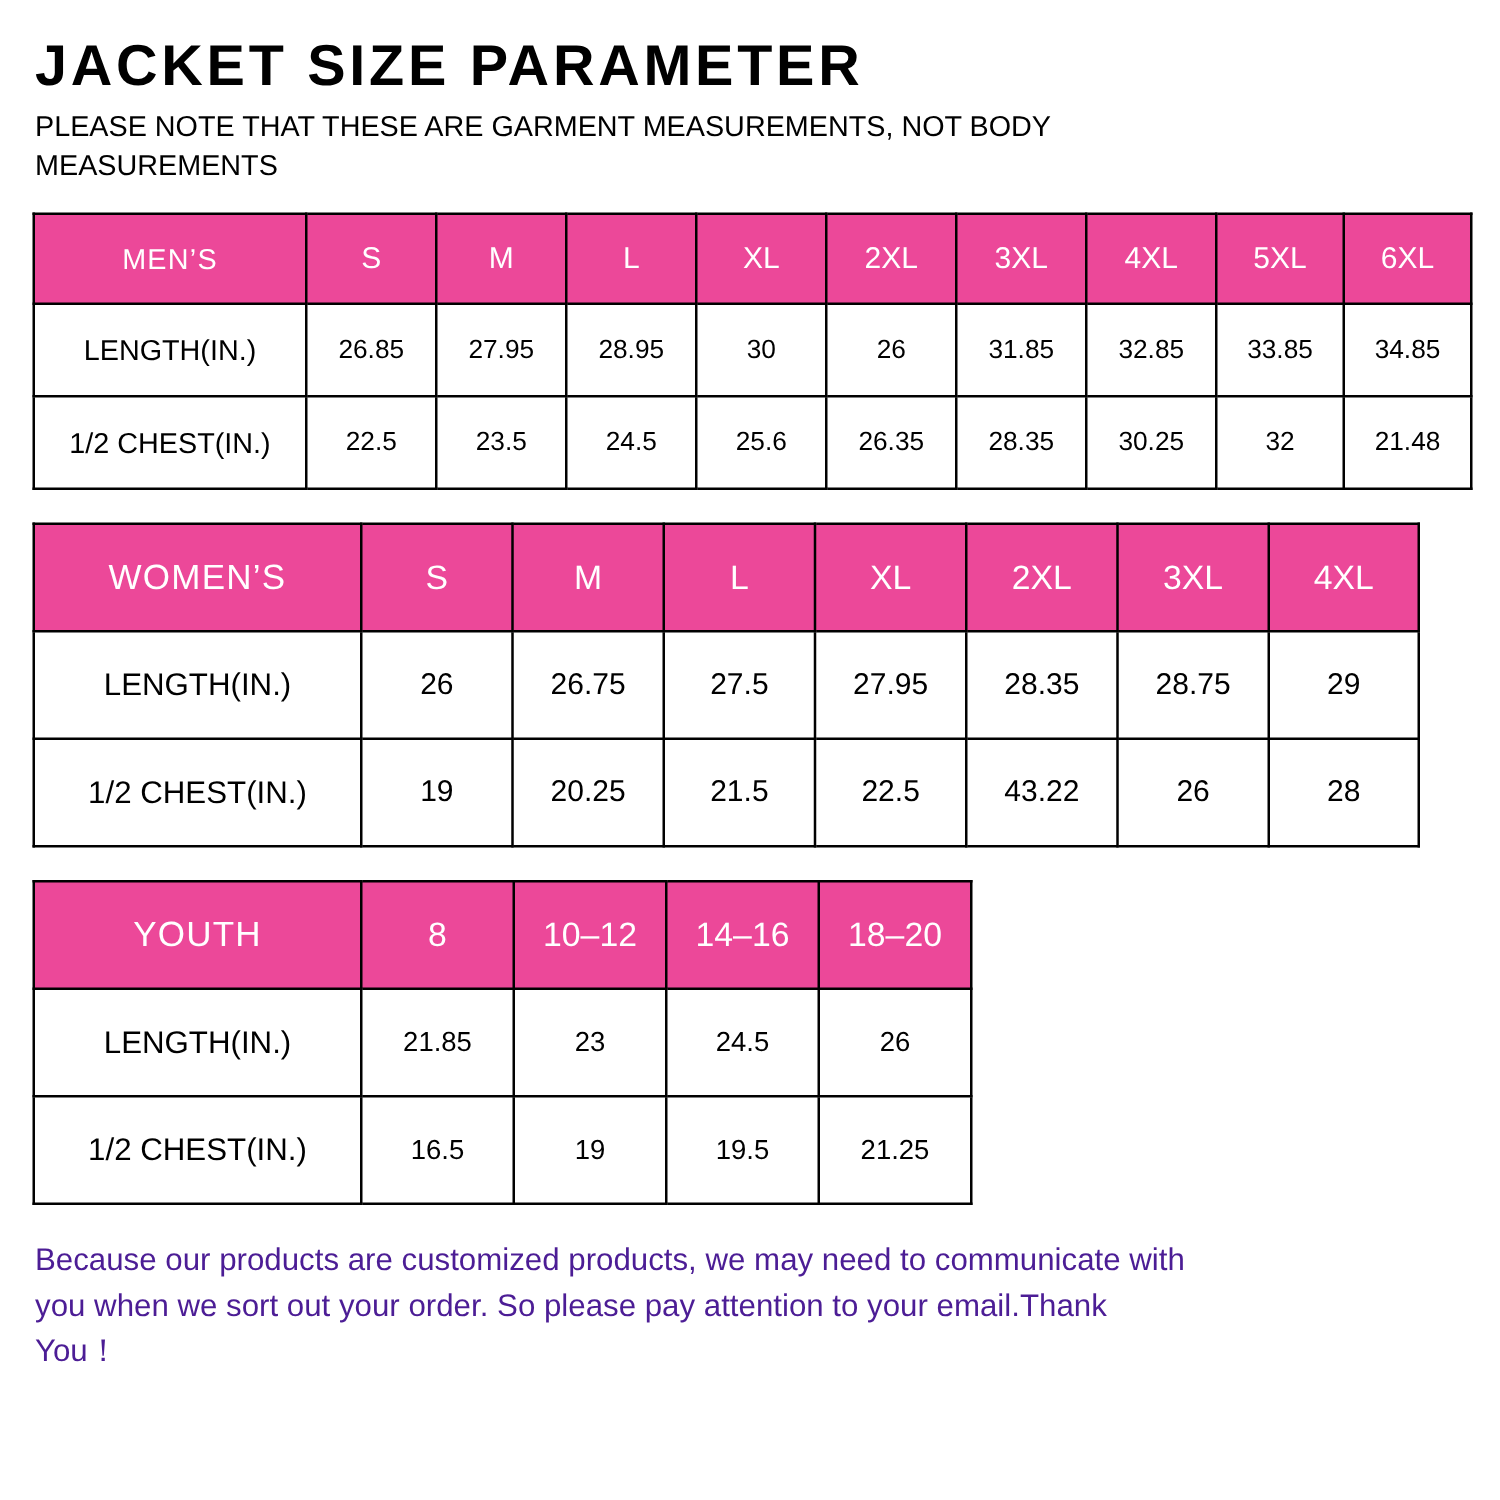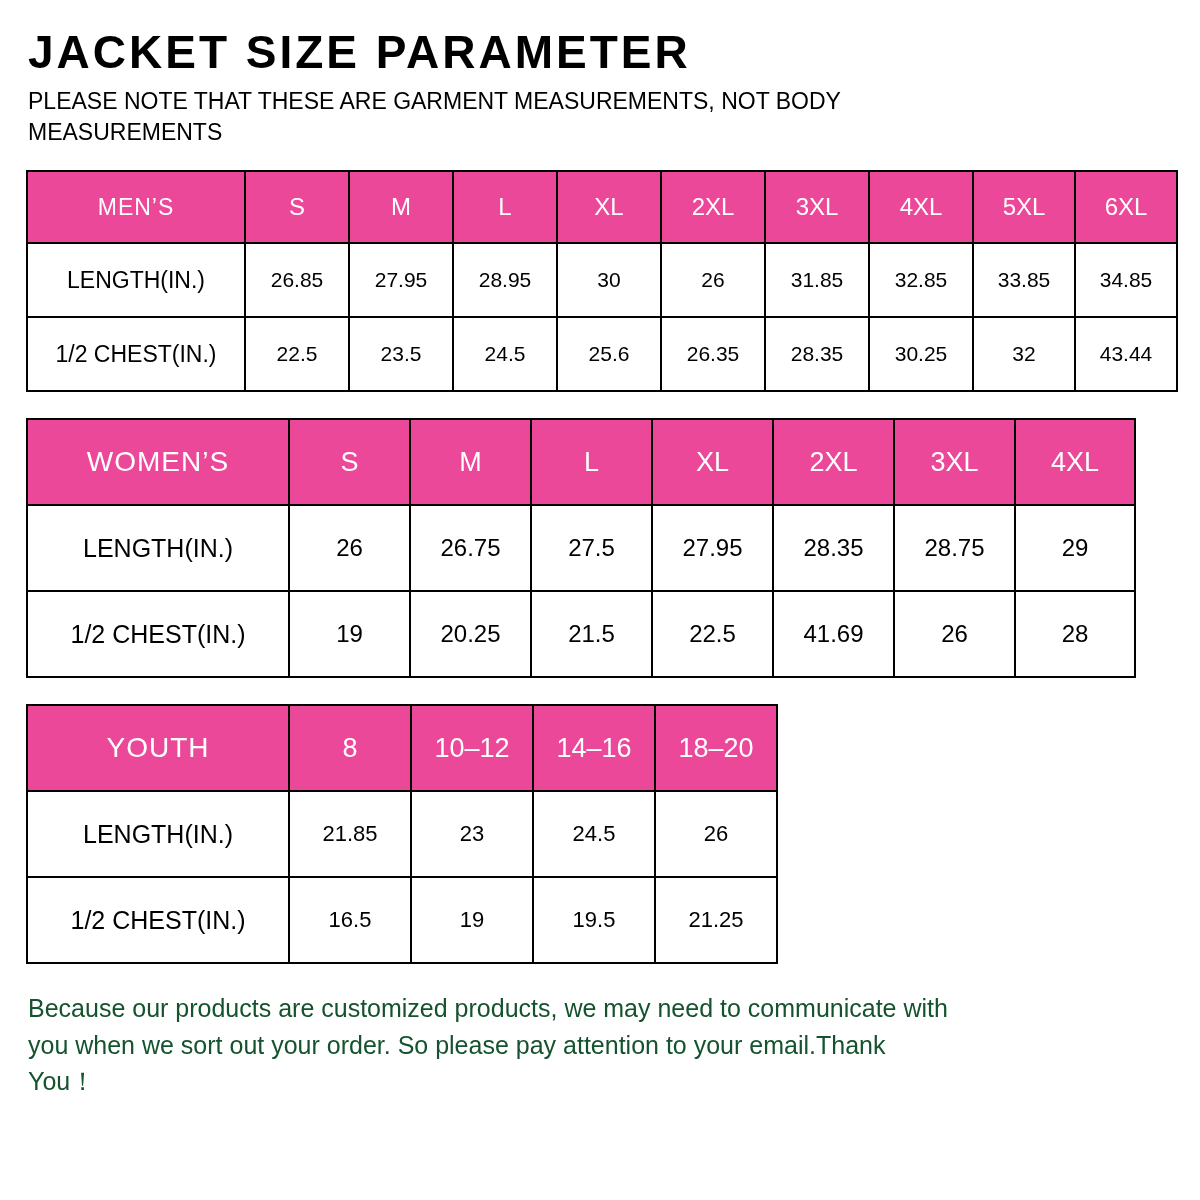--- a/index.html
+++ b/index.html
@@ -80,21 +80,21 @@
 
   
   #youth-table { width: 750px; padding-left: 28px; }
   #youth-table td { height: 82px; }
   #youth-table .hdr-label { font-size: 28px; }
   #youth-table .hdr-size { font-size: 27px; }
   #youth-table .row-label { font-size: 25px; }
   #youth-table .cell-val { font-size: 22px; text-align: center; }
 
   .note-bottom {
-    color: #14532d;
+    color: #4c1d95;
     font-size: 25px;
     line-height: 1.45;
     margin: 10px 0 0 2px;
     max-width: 1130px;
   }
   .note-bottom2 {
     color: #ee1c24;
     font-size: 23px;
     line-height: 1.4;
     margin: 22px 0 0 2px;
@@ -152,21 +152,21 @@
       <tr>
         <td class="row-label">1/2 CHEST(IN.)</td>
         <td class="cell-val">22.5</td>
         <td class="cell-val">23.5</td>
         <td class="cell-val">24.5</td>
         <td class="cell-val">25.6</td>
         <td class="cell-val">26.35</td>
         <td class="cell-val">28.35</td>
         <td class="cell-val">30.25</td>
         <td class="cell-val">32</td>
-        <td class="cell-val">43.44</td>
+        <td class="cell-val">21.48</td>
       </tr>
     </tbody>
   </table>
 
   <table id="womens-table">
     <colgroup>
       <col style="width:262px">
       <col style="width:121px">
         <col style="width:121px">
         <col style="width:121px">
@@ -197,21 +197,21 @@
         <td class="cell-val">28.35</td>
         <td class="cell-val">28.75</td>
         <td class="cell-val">29</td>
       </tr>
       <tr>
         <td class="row-label">1/2 CHEST(IN.)</td>
         <td class="cell-val">19</td>
         <td class="cell-val">20.25</td>
         <td class="cell-val">21.5</td>
         <td class="cell-val">22.5</td>
-        <td class="cell-val">41.69</td>
+        <td class="cell-val">43.22</td>
         <td class="cell-val">26</td>
         <td class="cell-val">28</td>
       </tr>
     </tbody>
   </table>
 
   <table id="youth-table">
     <colgroup>
       <col style="width:262px">
       <col style="width:122px">

